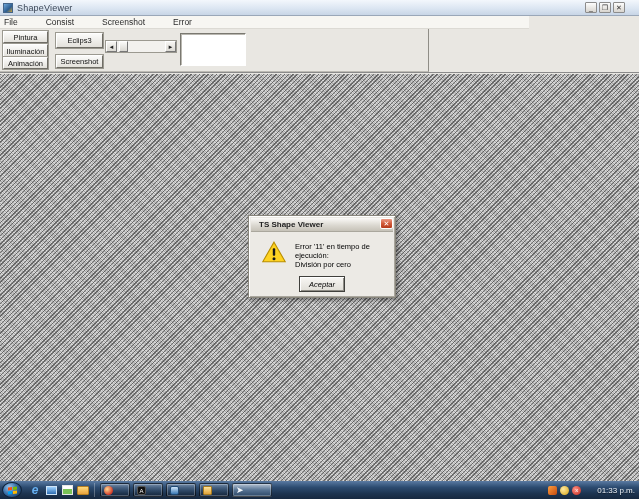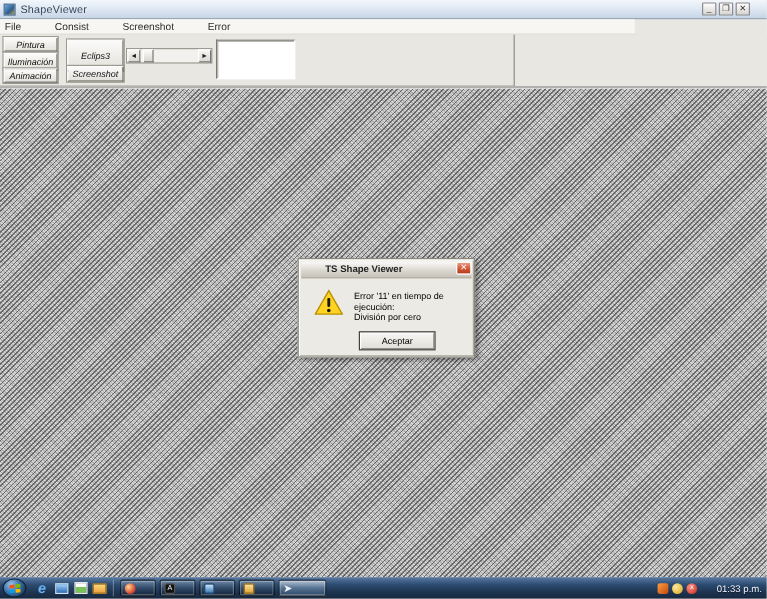--- a/index.html
+++ b/index.html
@@ -24,25 +24,25 @@
   .menubar span { font-size:8.5px; color:#2c2c2c; }
 
   .toolbar { position:absolute; left:0; top:29px; width:639px; height:44px; background:#e9e7e2;
     border-bottom:1px solid #8a8a8a; }
   .toolpanel { position:absolute; left:0; top:0; width:429px; height:43px;
     border-right:1px solid #8f8d86; border-bottom:1px solid #bdbbb4; }
 
   .btn3d { position:absolute; font-size:7.5px; color:#111; text-align:left;
     background:linear-gradient(180deg,#fbfbfa,#e3e1db);
     border:1px solid; border-color:#ffffff #6f6d66 #6f6d66 #ffffff;
-    box-shadow:0 0 0 1px #9b9990; cursor:default; display:flex; align-items:center; justify-content:center;font-style:italic; }
+    box-shadow:0 0 0 1px #9b9990; cursor:default; display:flex; align-items:center; justify-content:center; }
   .vb1 { left:3px; top:2px;  width:45px; height:12px; }
   .vb2 { left:3px; top:15px; width:45px; height:14px; }
   .vb3 { left:3px; top:28px; width:45px; height:12px; }
-  .ab1 { left:56px; top:4px;  width:47px; height:26px; }
+  .ab1 { left:56px; top:4px;  width:47px; height:15px; }
   .ab2 { left:56px; top:26px; width:47px; height:13px; }
 
   .hscroll { position:absolute; left:105px; top:11px; width:72px; height:13px;
     background:#f2f1ee; border:1px solid #9b9990; display:flex; }
   .sbtn { width:11px; height:11px; background:linear-gradient(180deg,#f6f5f2,#dcdad4);
     border:1px solid; border-color:#fff #777 #777 #fff; font-size:6px; line-height:10px; text-align:center; color:#222; }
   .sbtn.right { margin-left:auto; }
   .sthumb { width:9px; height:11px; margin-left:2px; background:linear-gradient(180deg,#fafaf8,#d9d7d1);
     border:1px solid; border-color:#fff #777 #777 #fff; }
 
@@ -56,33 +56,33 @@
       repeating-linear-gradient(135deg, rgba(35,35,35,.55) 0 1px, rgba(0,0,0,0) 1px 3px),
       repeating-linear-gradient(45deg, rgba(80,80,80,.28) 0 1px, rgba(0,0,0,0) 1px 2px),
       repeating-linear-gradient(0deg, rgba(255,255,255,.28) 0 1px, rgba(0,0,0,0) 1px 2px); }
 
   
   .dialog { position:absolute; left:248px; top:215px; width:148px; height:83px;
     background:#eceae5; border:1px solid #89867c;
     box-shadow:inset 1px 1px 0 #ffffff, inset -1px -1px 0 #a9a69d, 2px 2px 4px rgba(0,0,0,.4); }
   .dlg-title { position:absolute; left:2px; top:2px; right:2px; height:14px;
     background:linear-gradient(180deg,#fbfaf8 0%,#d9d6ce 60%,#c6c2b8 100%);
-    border-bottom:1px solid #aaa79d; display:flex; align-items:center; padding-left:20px; }
+    border-bottom:1px solid #aaa79d; display:flex; align-items:center; padding-left:8px; }
   .dlg-title span { font-size:8px; font-weight:bold; color:#222; }
   .dlg-close { position:absolute; right:2px; top:1.5px; width:13px; height:11px; border:1px solid #fff;
     border-radius:2px; background:linear-gradient(180deg,#eb9a86 0%,#d35b3a 50%,#b53a1b 100%);
     color:#fff; font-size:7px; line-height:10px; text-align:center; }
   .dlg-body { position:absolute; left:2px; top:16px; right:2px; bottom:2px; }
   .warn { position:absolute; left:11px; top:9px; width:24px; height:22px; }
   .dlg-line1 { position:absolute; left:44px; top:10px; font-size:7.5px; color:#000; }
   .dlg-line2 { position:absolute; left:44px; top:28px; font-size:7.5px; color:#000; }
-  .dlg-ok { position:absolute; left:48px; top:44px; width:64px; height:16px;
+  .dlg-ok { position:absolute; left:48px; top:44px; width:46px; height:16px;
     background:linear-gradient(180deg,#f8f7f4,#e0ded7); font-size:7.5px; color:#000; text-align:center;
     border:1px solid #40403c; box-shadow:inset 1px 1px 0 #fff, inset -1px -1px 0 #8f8d86;
-    display:flex; align-items:center; justify-content:center; }
+    display:flex; align-items:center; justify-content:center;font-style:italic; }
 
   
   .taskbar { position:absolute; left:0; top:481px; width:639px; height:18px;
     background:linear-gradient(180deg,#5b7ba3 0%,#2c4b70 35%,#1d3450 70%,#16283f 100%);
     display:flex; align-items:center; }
   .orb { position:relative; width:20px; height:16px; margin-left:2px; border-radius:50%;
     background:radial-gradient(circle at 35% 30%, #9cc6ee 0%, #3a70a8 45%, #1c3e63 85%);
     border:1px solid #10223a; display:flex; align-items:center; justify-content:center; }
   .flag { display:grid; grid-template-columns:4px 4px; grid-template-rows:3px 3px; gap:1px; transform:skewY(-6deg); }
   .flag i { display:block; } .flag i:nth-child(1){background:#f65314;} .flag i:nth-child(2){background:#7cbb00;}

